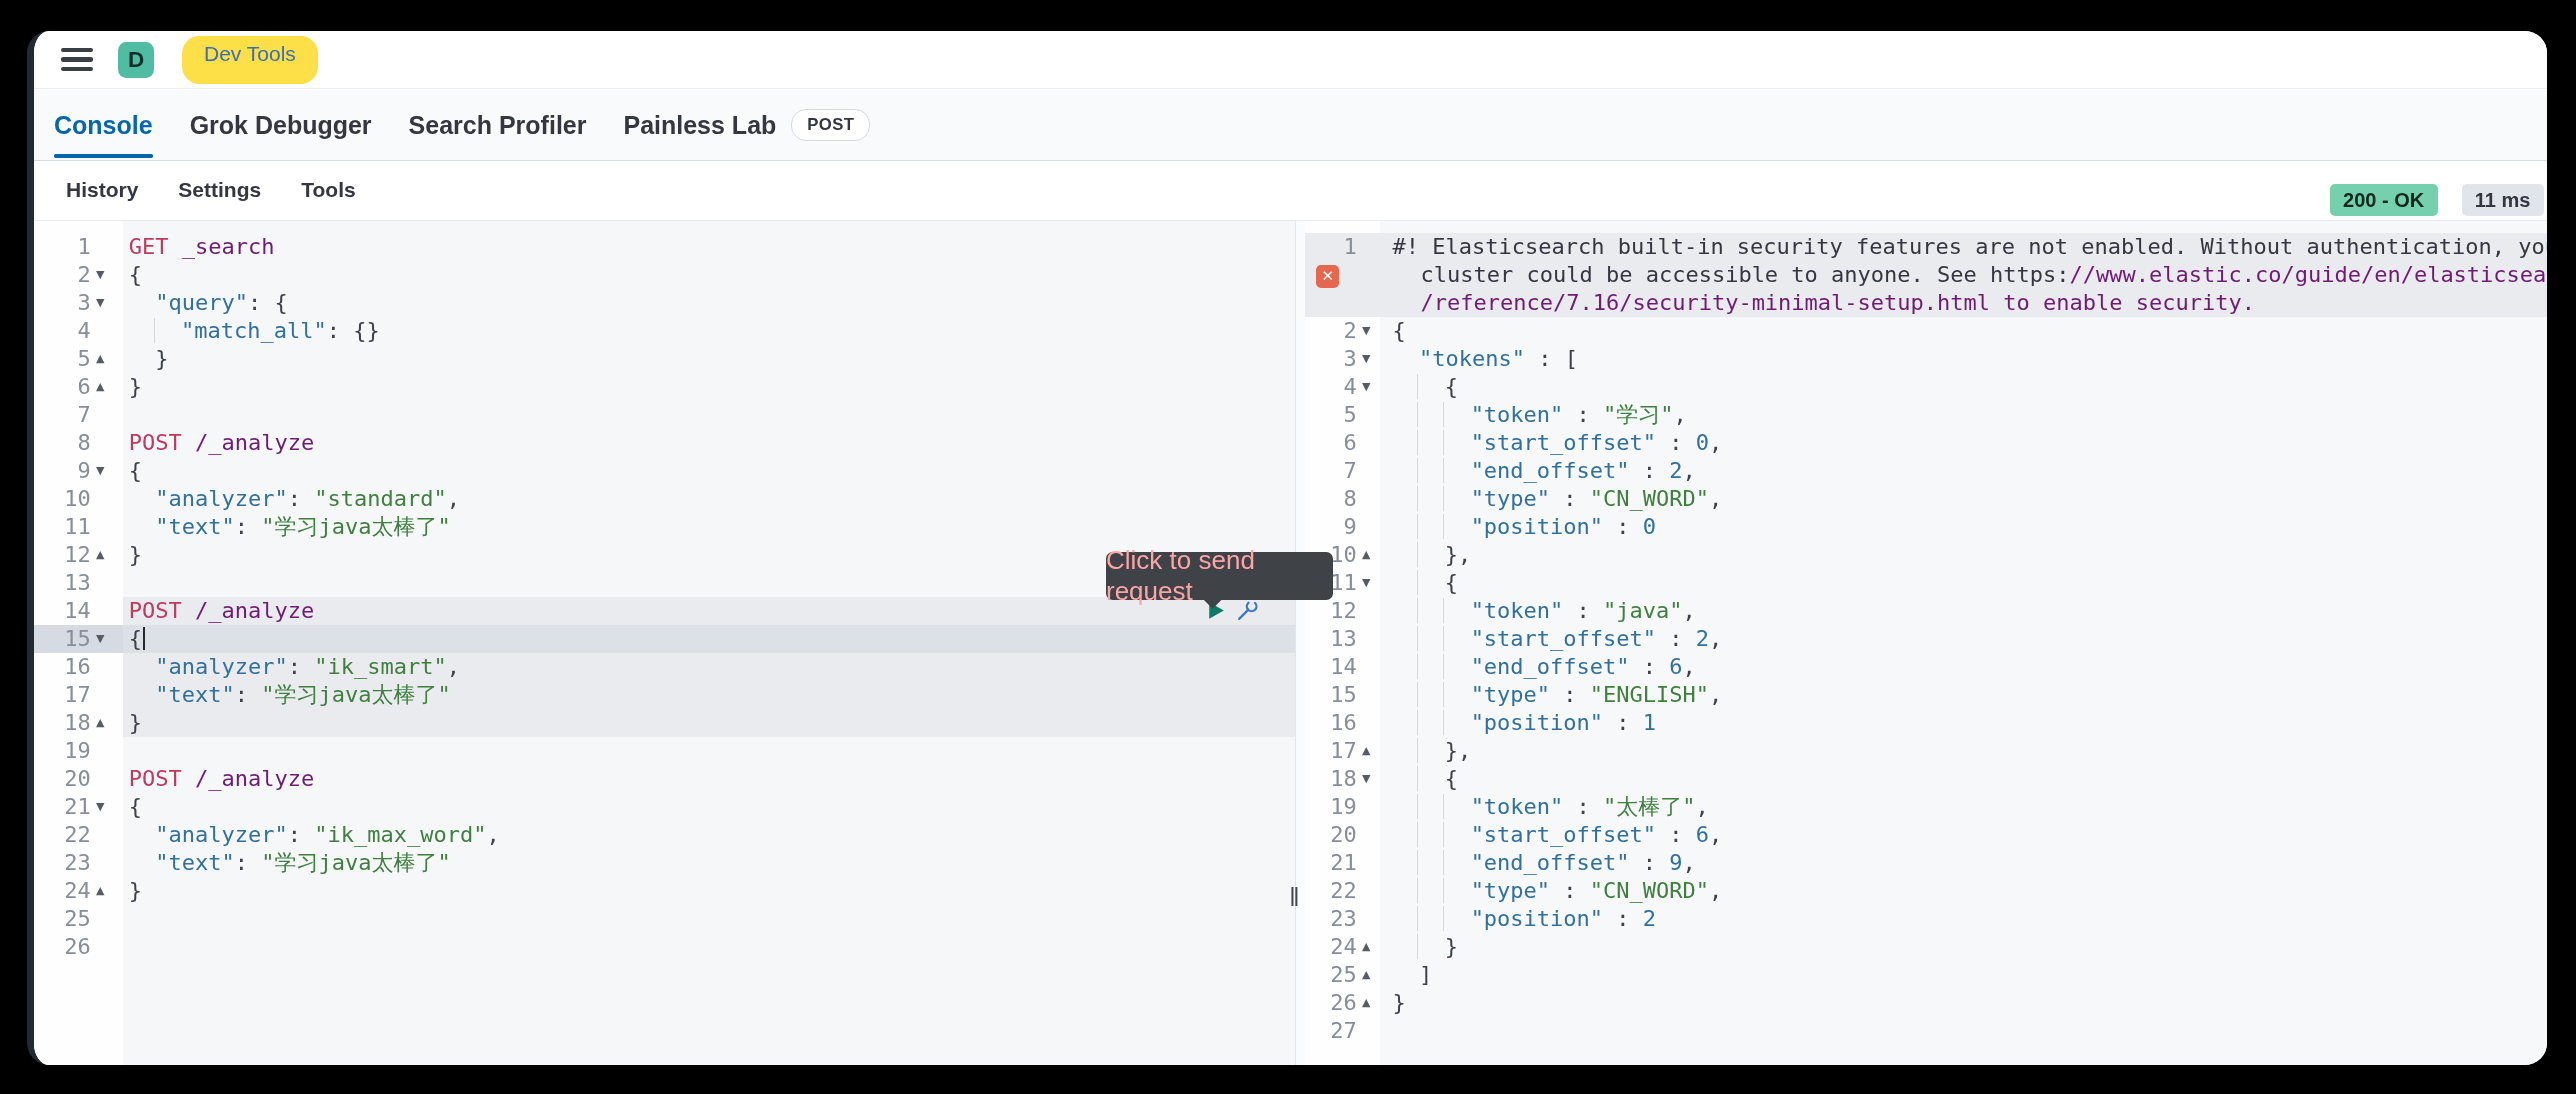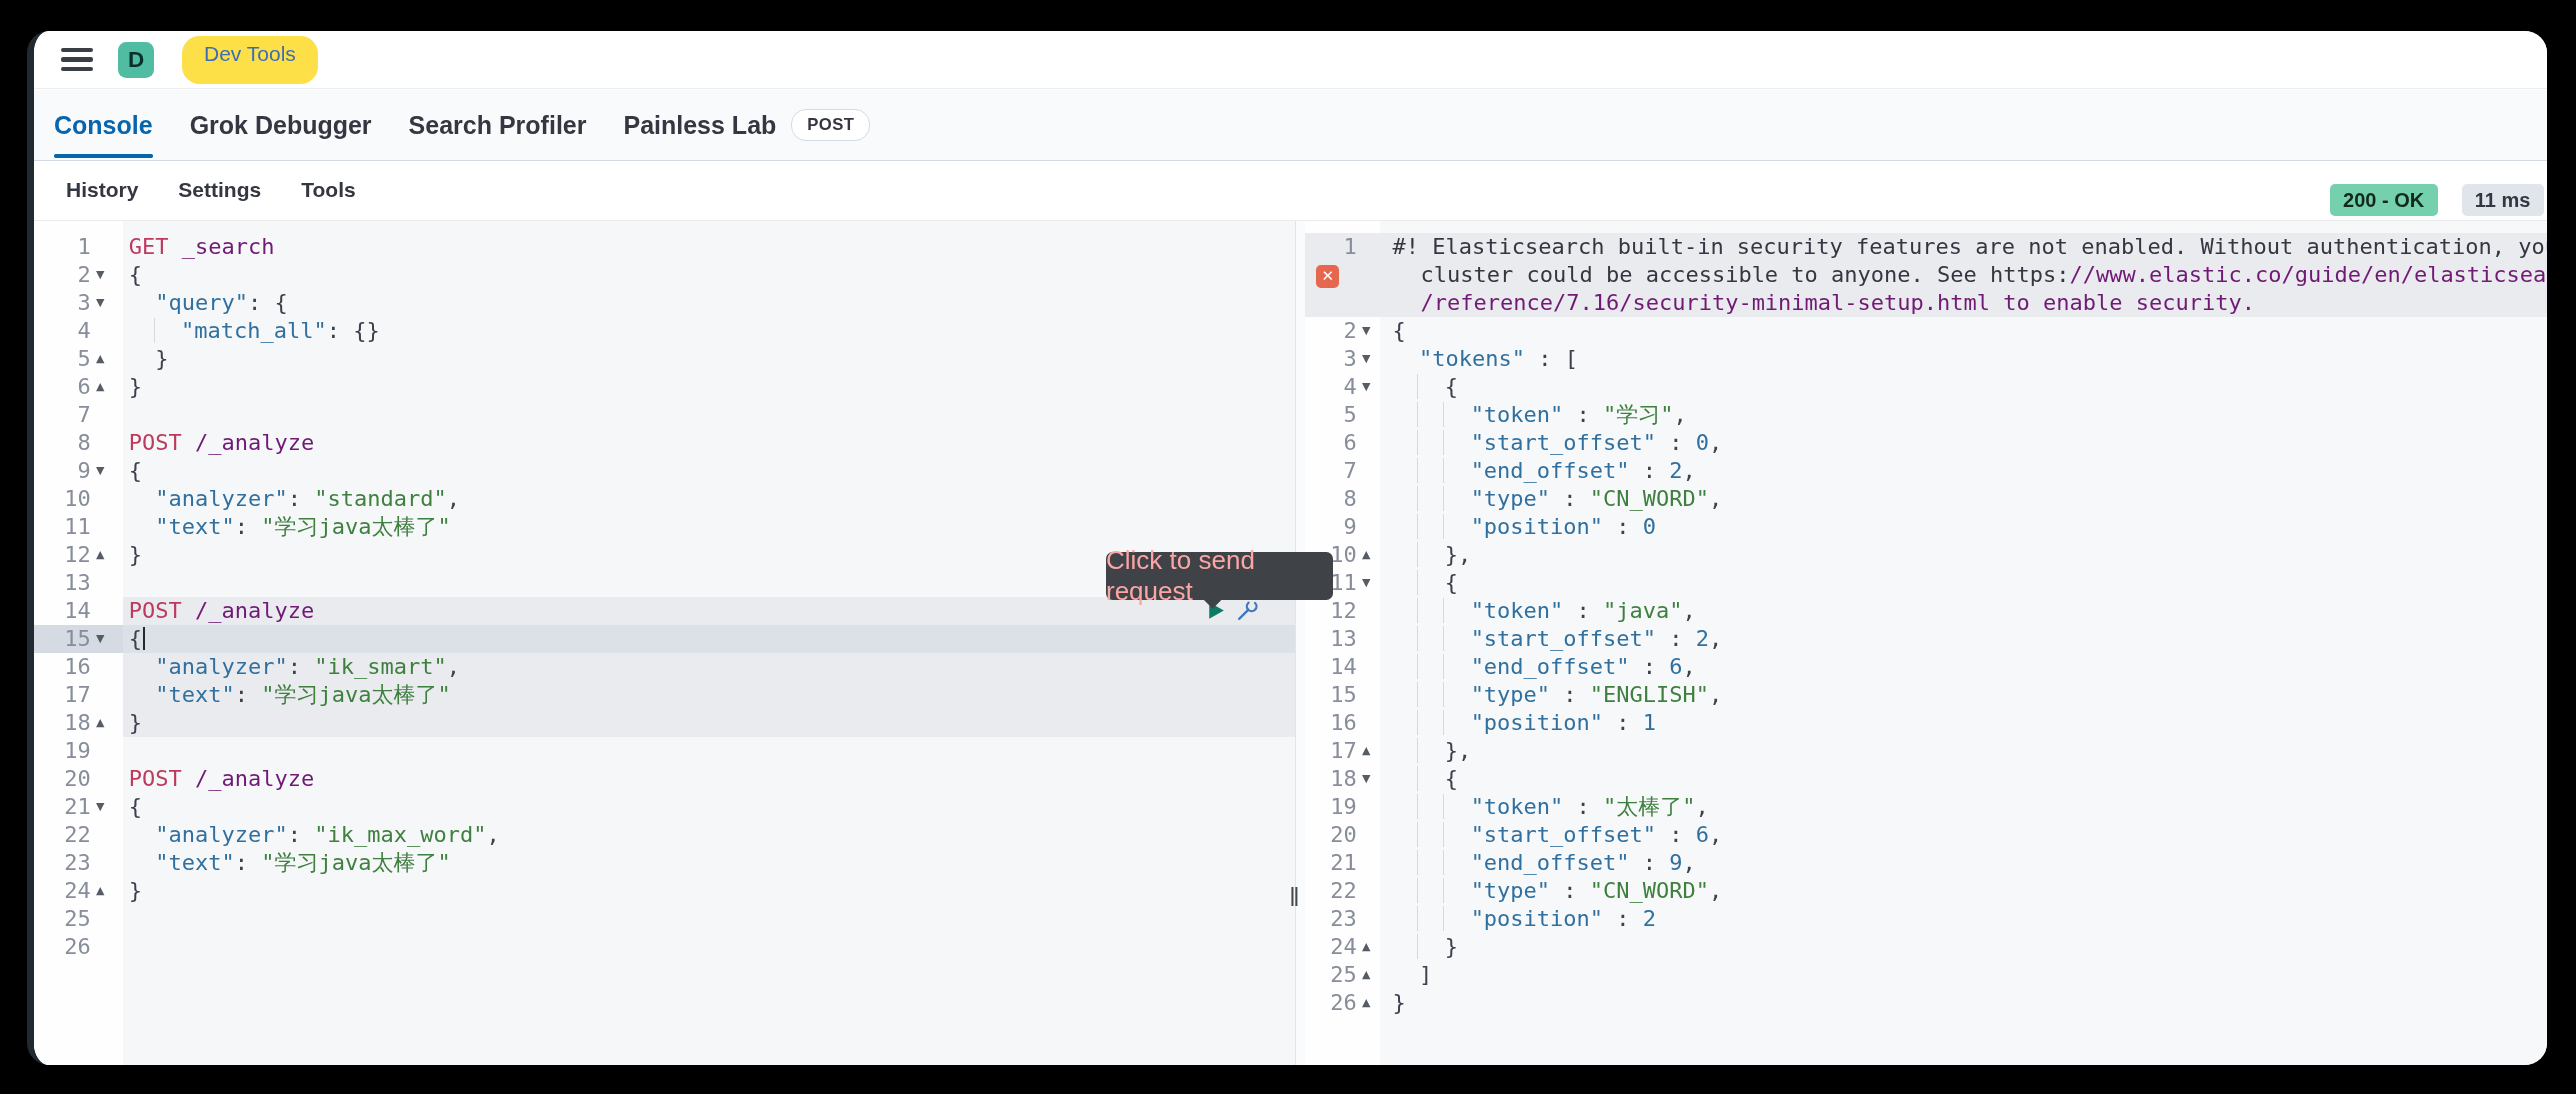--- a/index.html
+++ b/index.html
@@ -525,20 +525,27 @@
             </div>
             <div class="codecell"><span class="t-p">  ]</span></div>
           </div>
           <div class="ed-row">
             <div class="gut">
               <span class="lnum">26</span>
               <span class="fold">▲</span>
             </div>
             <div class="codecell"><span class="t-p">}</span></div>
           </div>
+          <div class="ed-row">
+            <div class="gut">
+              <span class="lnum">27</span>
+              <span class="fold"></span>
+            </div>
+            <div class="codecell"></div>
+          </div>
         </div>
     </div>
 
     <div class="tooltip">
       <span>Click to send request</span>
       <span class="arrow"></span>
     </div>
 
   </div>
 </div>

